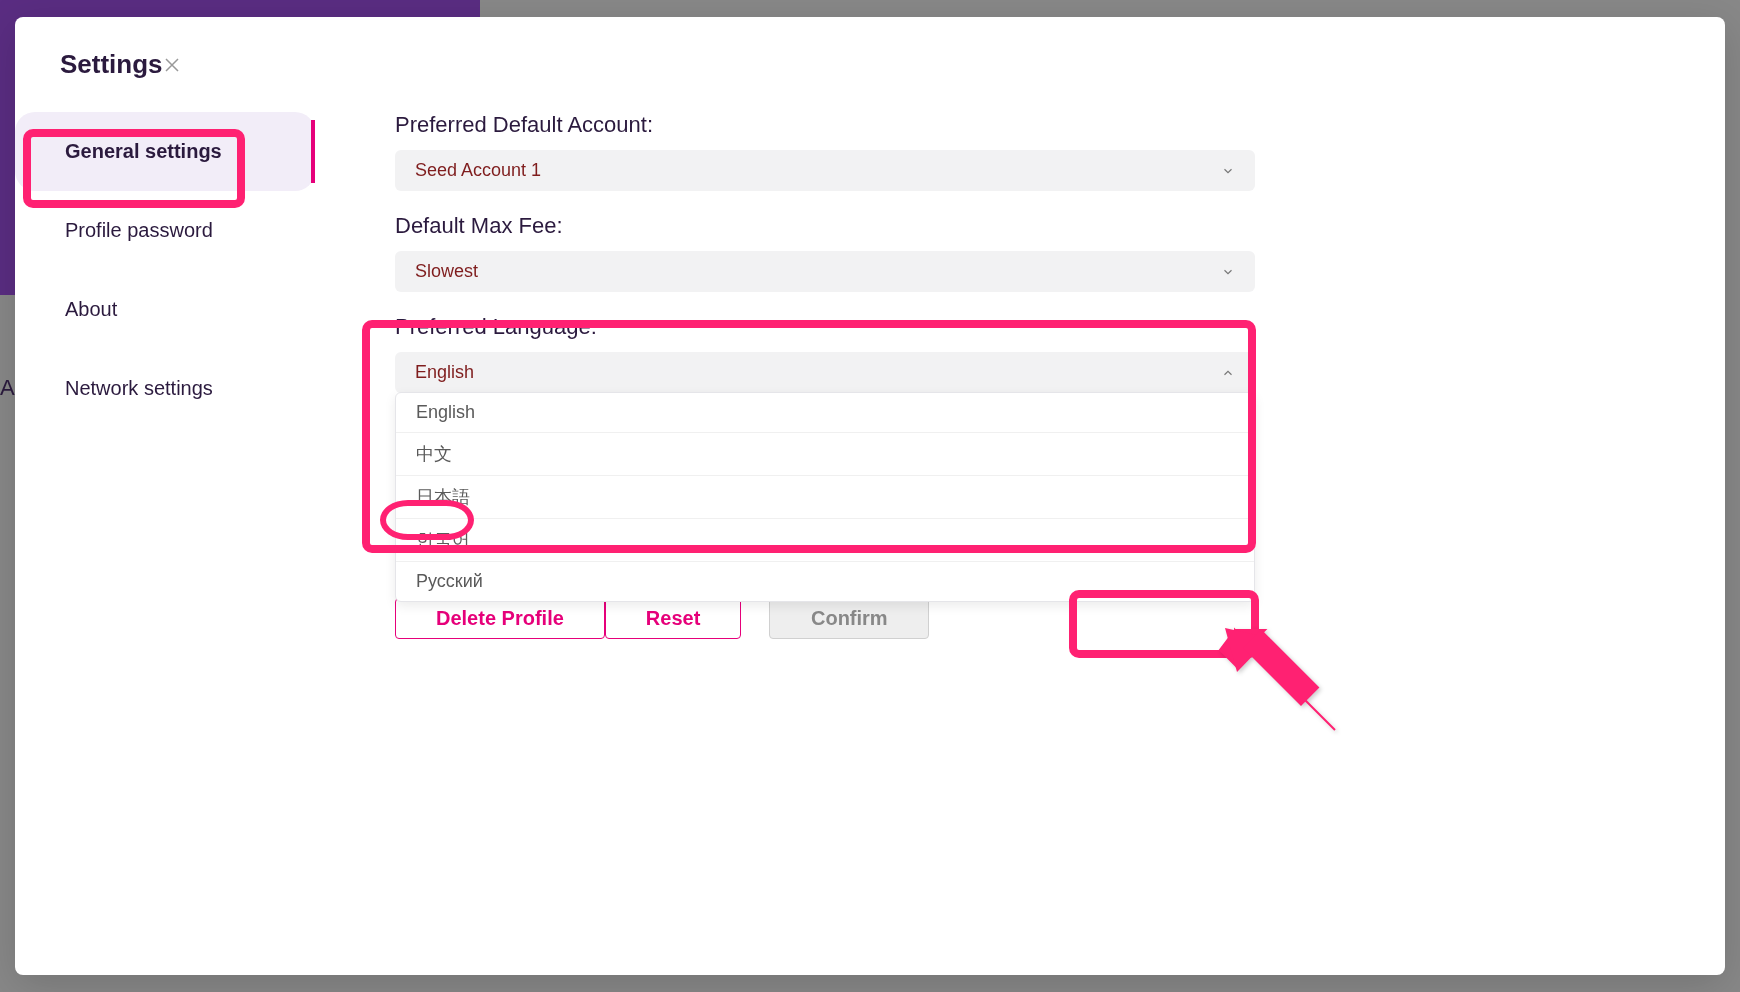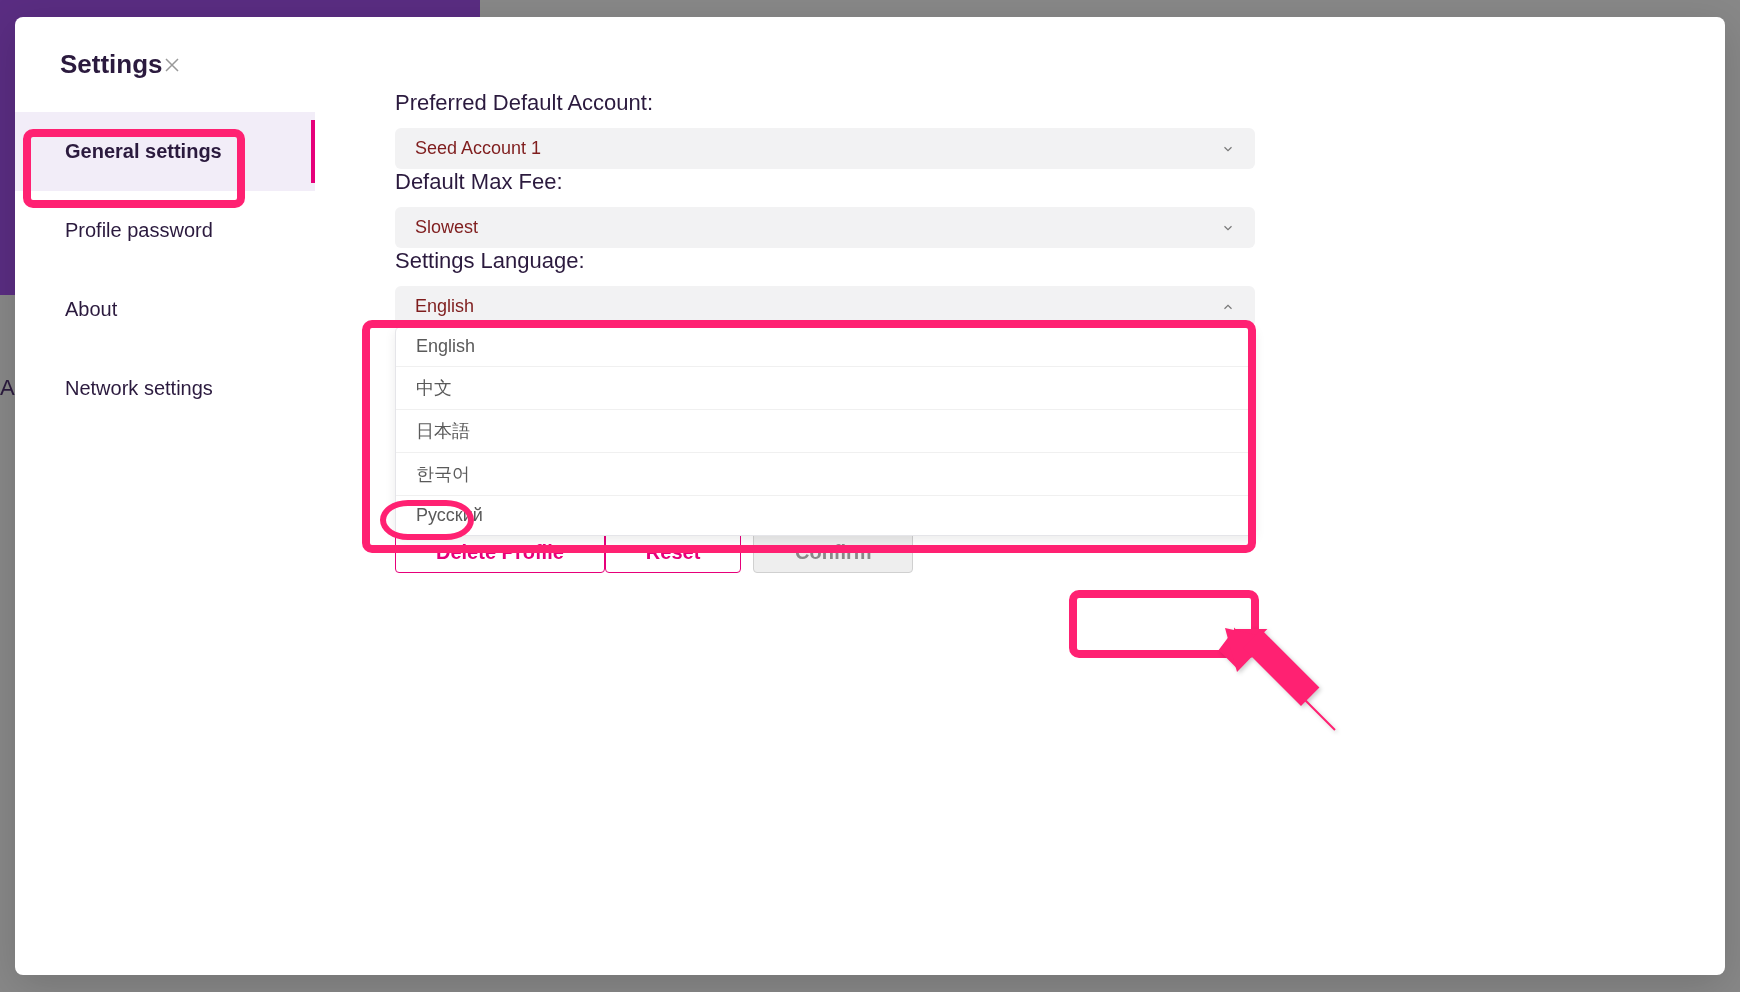--- a/index.html
+++ b/index.html
@@ -68,35 +68,37 @@
     .sidebar-item {
       padding: 28px 30px 28px 50px;
       font-size: 20px;
       color: #2b1a3e;
       cursor: pointer;
       position: relative;
     }
     .sidebar-item.active {
       background: #f2edf8;
       font-weight: 700;
+      border-radius: 20px;
     }
     .active-indicator {
       position: absolute;
       right: 0; top: 8px; bottom: 8px;
       width: 4px;
       background: #e6007a;
     }
     .content {
       flex: 1;
       padding: 0 60px 40px 80px;
     }
     .field-label {
       font-size: 22px;
       font-weight: 400;
       color: #2b1a3e;
+      margin-top: 22px;
       margin-bottom: 12px;
     }
     .select-box {
       width: 860px;
       background: #f2f2f3;
       border-radius: 6px;
       padding: 10px 20px;
       font-size: 18px;
       color: #7f1d1d;
       display: flex;
@@ -145,21 +147,21 @@
       border: 1px solid #e6007a;
       color: #e6007a;
     }
     .btn-confirm {
       border: 1px solid #d0d0d0;
       background: #eeeeee;
       color: #888;
       width: 160px;
       text-align: center;
     }
-    .right-buttons { display: flex; }
+    .right-buttons { display: flex; gap: 16px; }
     
     .highlight {
       position: absolute;
       border: 8px solid #ff2172;
       border-radius: 10px;
       pointer-events: none;
       z-index: 50;
     }
     .h-general { left: 23px; top: 129px; width: 222px; height: 79px; }
     .h-language { left: 362px; top: 320px; width: 894px; height: 233px; }
@@ -227,21 +229,21 @@
       </div>
 
       <div class="field-label">Default Max Fee:</div>
       <div class="select-box">
         <span>Slowest</span>
         <svg class="chev" viewBox="0 0 24 24">
           <path d="M6 9 L12 15 L18 9" stroke="currentColor" stroke-width="2" fill="none"></path>
         </svg>
       </div>
 
-      <div class="field-label">Settings Language:</div>
+      <div class="field-label">Preferred Language:</div>
       <div class="select-box">
         <span>English</span>
         <svg class="chev" viewBox="0 0 24 24">
           <path d="M6 15 L12 9 L18 15" stroke="currentColor" stroke-width="2" fill="none"></path>
         </svg>
       </div>
       <div style="position:relative;">
         <div class="dropdown-panel" style="position:absolute;top:0;left:0;z-index:5;">
           <div class="dropdown-option">
             <span>English</span>

